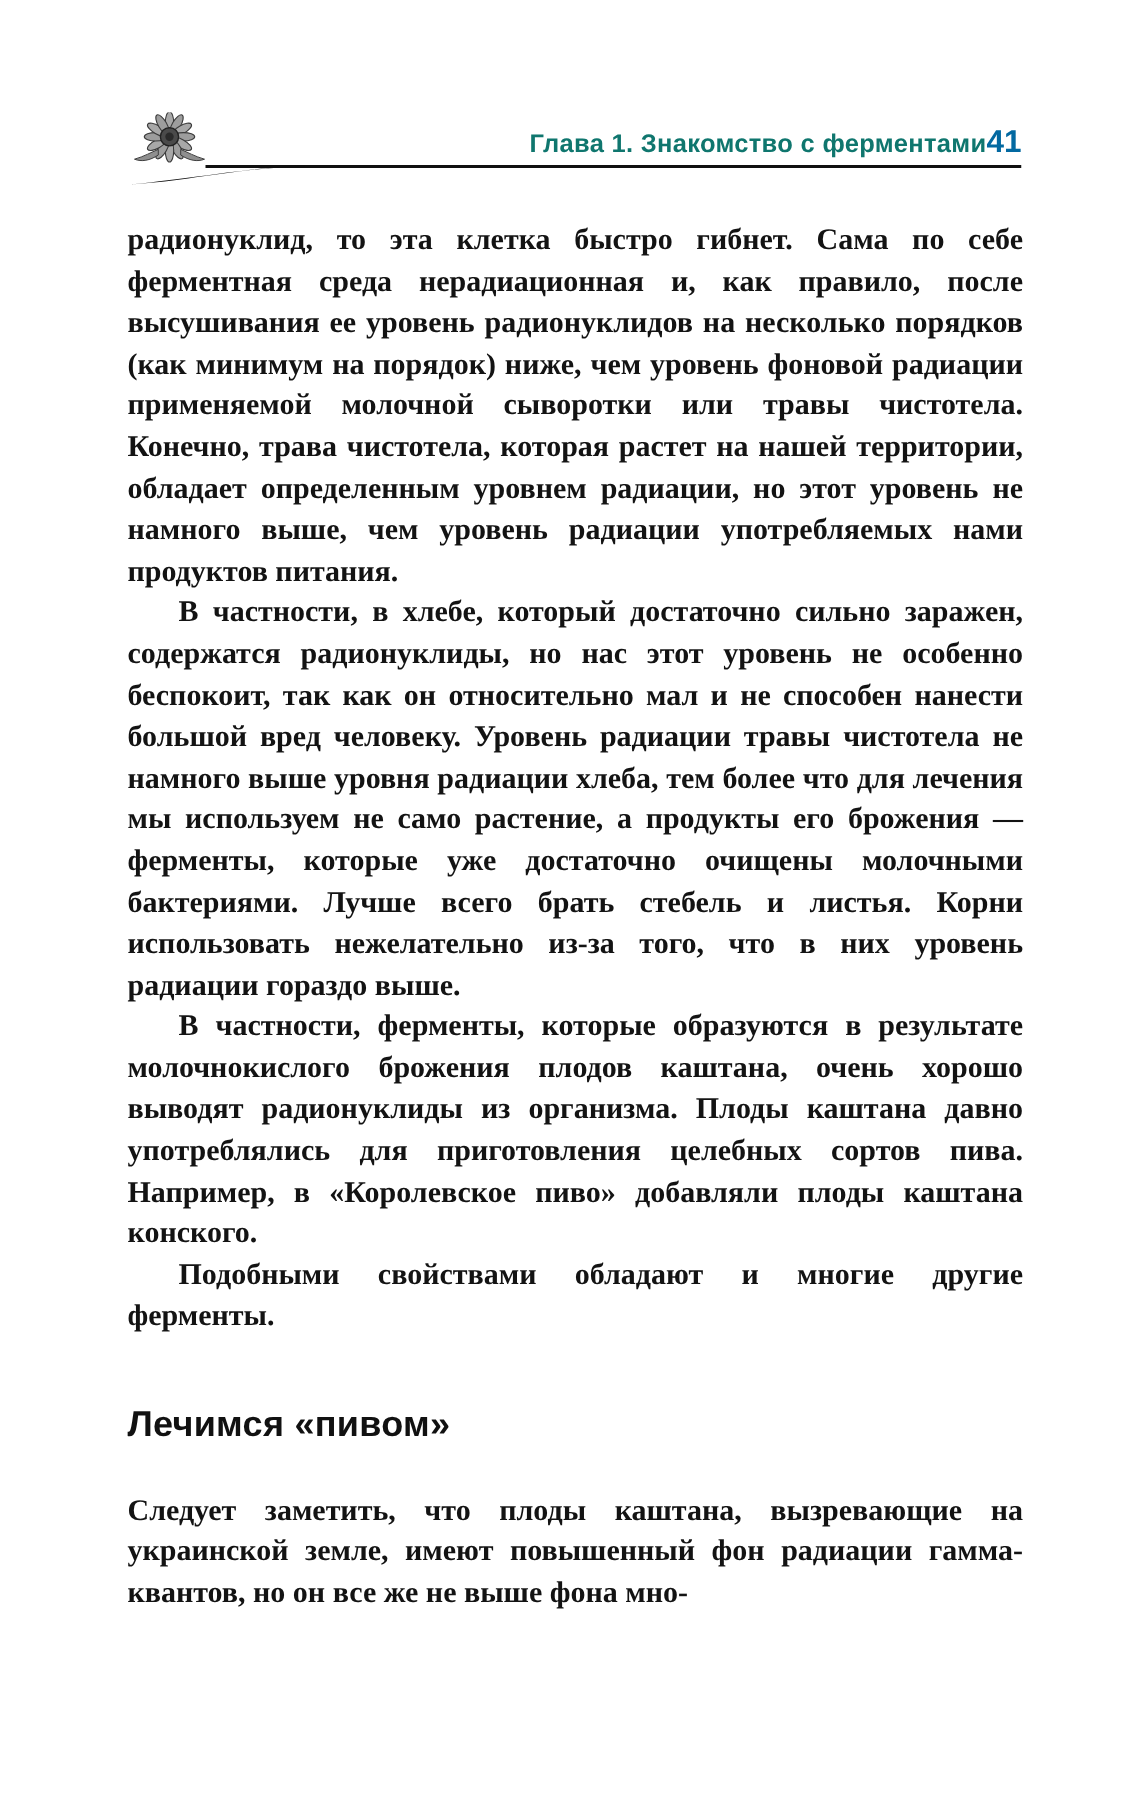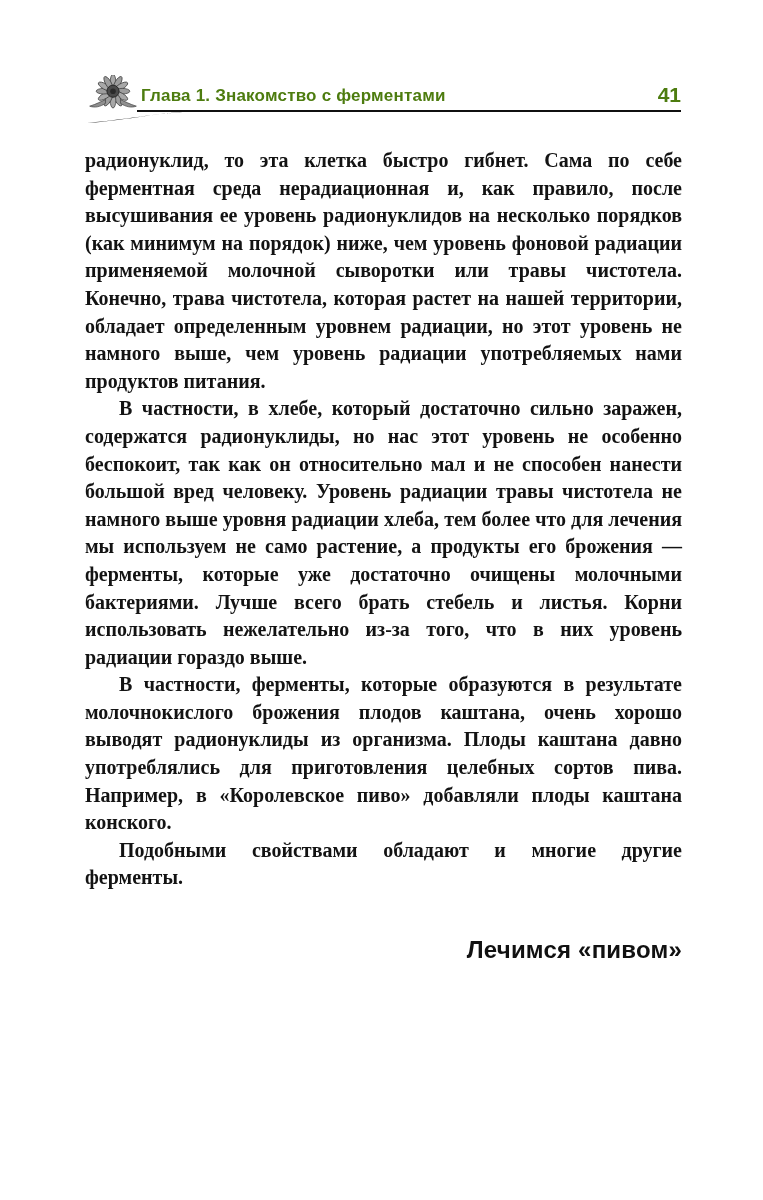--- a/index.html
+++ b/index.html
@@ -25,34 +25,34 @@
     align-items: center;
   }
   .ornament {
     flex: 0 0 auto;
     width: 56px;
     height: 38px;
     display: inline-block;
   }
   .chapter-title {
     flex: 1 1 auto;
-    text-align: left;
+    text-align: right;
     font-family: "Liberation Sans", sans-serif;
     font-weight: 700;
     font-size: 17px;
     letter-spacing: 0.2px;
-    color: #4d7c0f;
+    color: #0f766e;
     padding-top: 4px;
   }
   .page-number {
     flex: 0 0 auto;
     font-family: "Liberation Sans", sans-serif;
     font-weight: 700;
     font-size: 21px;
-    color: #4d7c0f;
+    color: #0369a1;
     padding-top: 2px;
   }
   .header-rule {
     position: absolute;
     top: 102px;
     left: 85px;
     width: 596px;
     height: 26px;
   }
   .content {
@@ -75,21 +75,21 @@
   .para.indent {
     text-indent: 34px;
   }
   .section-heading {
     font-family: "Liberation Sans", sans-serif;
     font-weight: 700;
     font-size: 24px;
     letter-spacing: 0.2px;
     color: #111111;
     margin: 44px 0 30px 0;
-    text-align: right;
+    text-align: left;
     text-indent: 0;
   }
 </style>
 </head>
 <body>
 
 <div class="page">
 
   <header class="page-header">
     <span class="ornament">
@@ -126,15 +126,16 @@
   </div>
 
   <main class="content">
     <p class="para">радионуклид, то эта клетка быстро гибнет. Сама по себе ферментная среда нерадиационная и, как правило, после высушивания ее уровень радионуклидов на несколько порядков (как минимум на порядок) ниже, чем уровень фоновой радиации применяемой молочной сыворотки или травы чистотела. Конечно, трава чистотела, которая растет на нашей территории, обладает определенным уровнем радиации, но этот уровень не намного выше, чем уровень радиации употребляемых нами продуктов питания.</p>
     <p class="para indent">В частности, в хлебе, который достаточно сильно заражен, содержатся радионуклиды, но нас этот уровень не особенно беспокоит, так как он относительно мал и не способен нанести большой вред человеку. Уровень радиации травы чистотела не намного выше уровня радиации хлеба, тем более что для лечения мы используем не само растение, а продукты его брожения — ферменты, которые уже достаточно очищены молочными бактериями. Лучше всего брать стебель и листья. Корни использовать нежелательно из-за того, что в них уровень радиации гораздо выше.</p>
     <p class="para indent">В частности, ферменты, которые образуются в результате молочнокислого брожения плодов каштана, очень хорошо выводят радионуклиды из организма. Плоды каштана давно употреблялись для приготовления целебных сортов пива. Например, в «Королевское пиво» добавляли плоды каштана конского.</p>
     <p class="para indent">Подобными свойствами обладают и многие другие ферменты.</p>
 
     <h2 class="section-heading">Лечимся «пивом»</h2>
 
+    <p class="para">Следует заметить, что плоды каштана, вызревающие на украинской земле, имеют повышенный фон радиации гамма-квантов, но он все же не выше фона мно-</p>
   </main>
 
 </div>
 
 </body></html>

